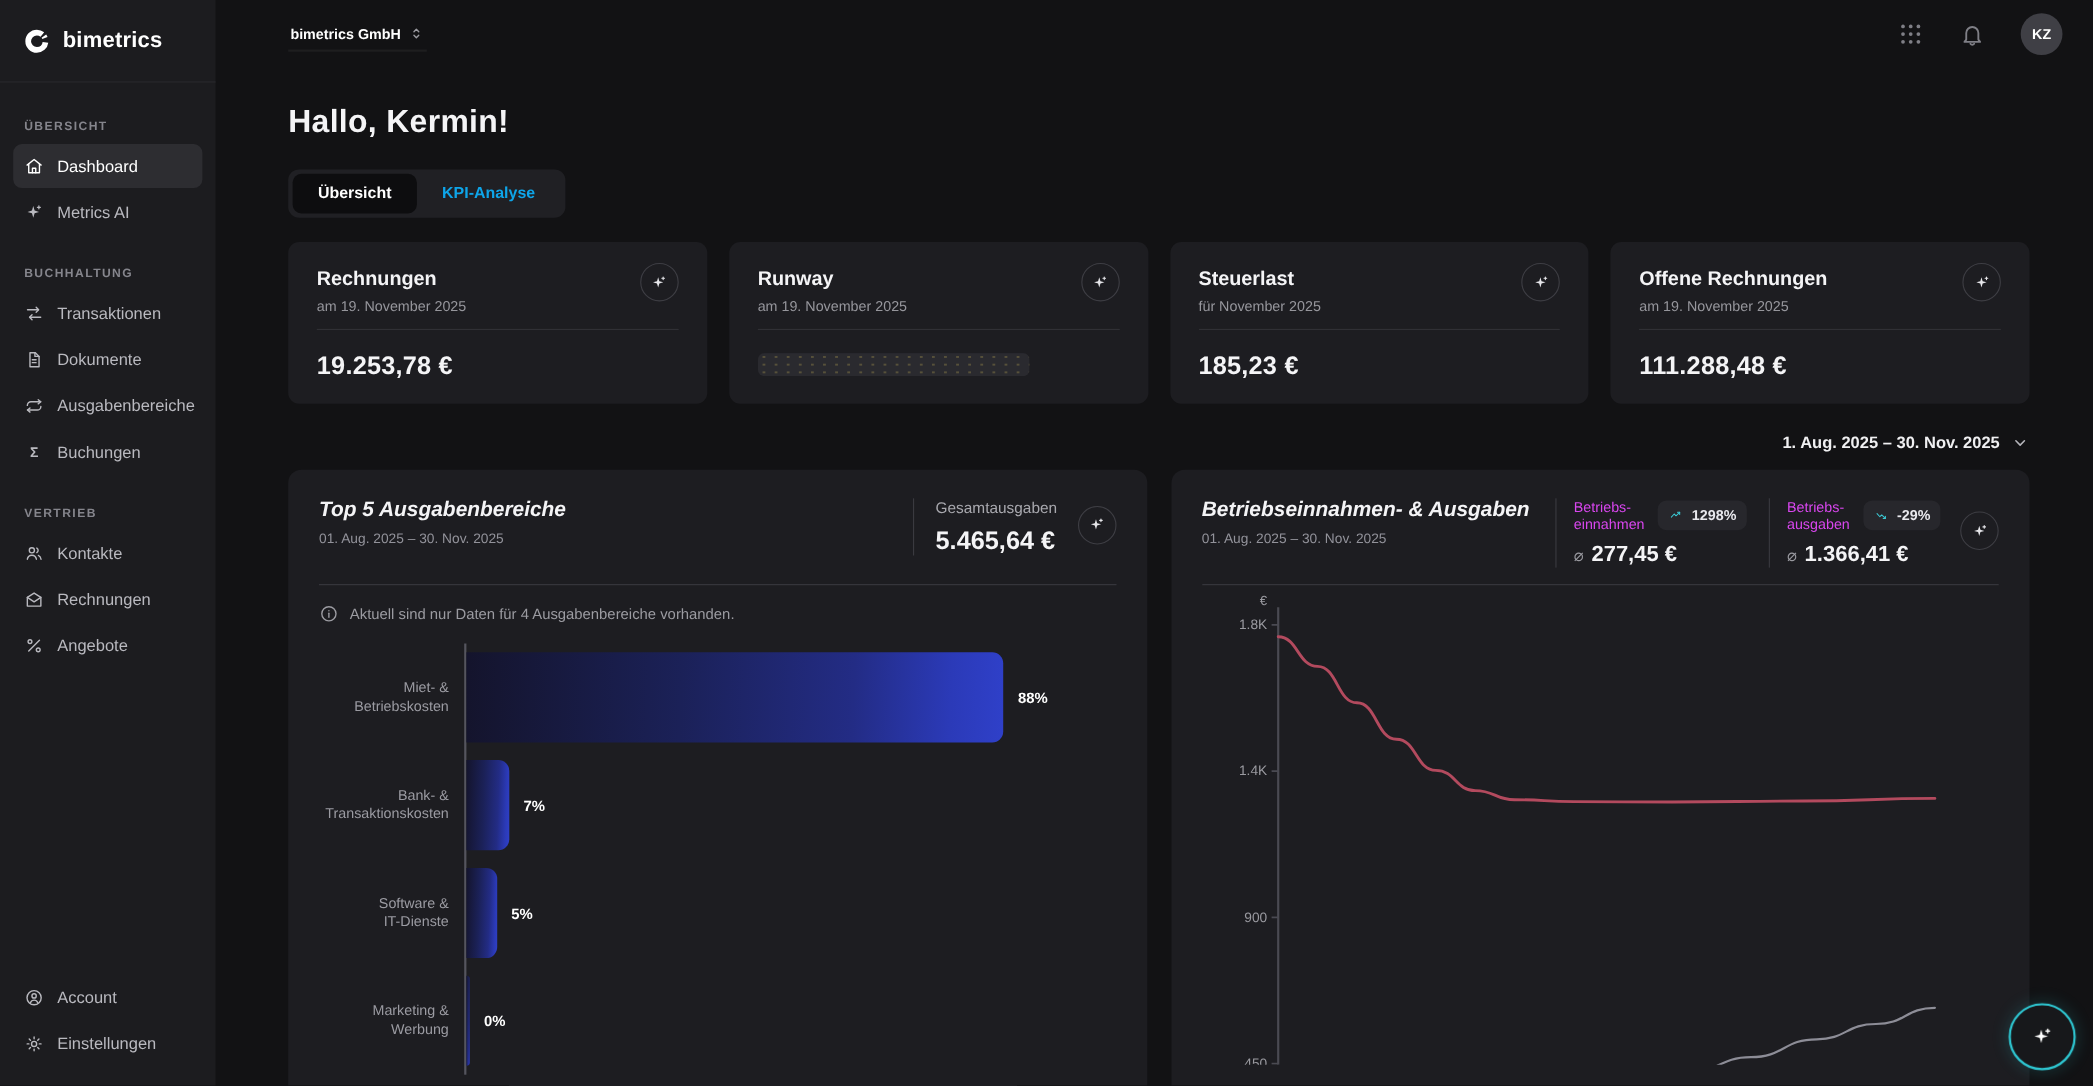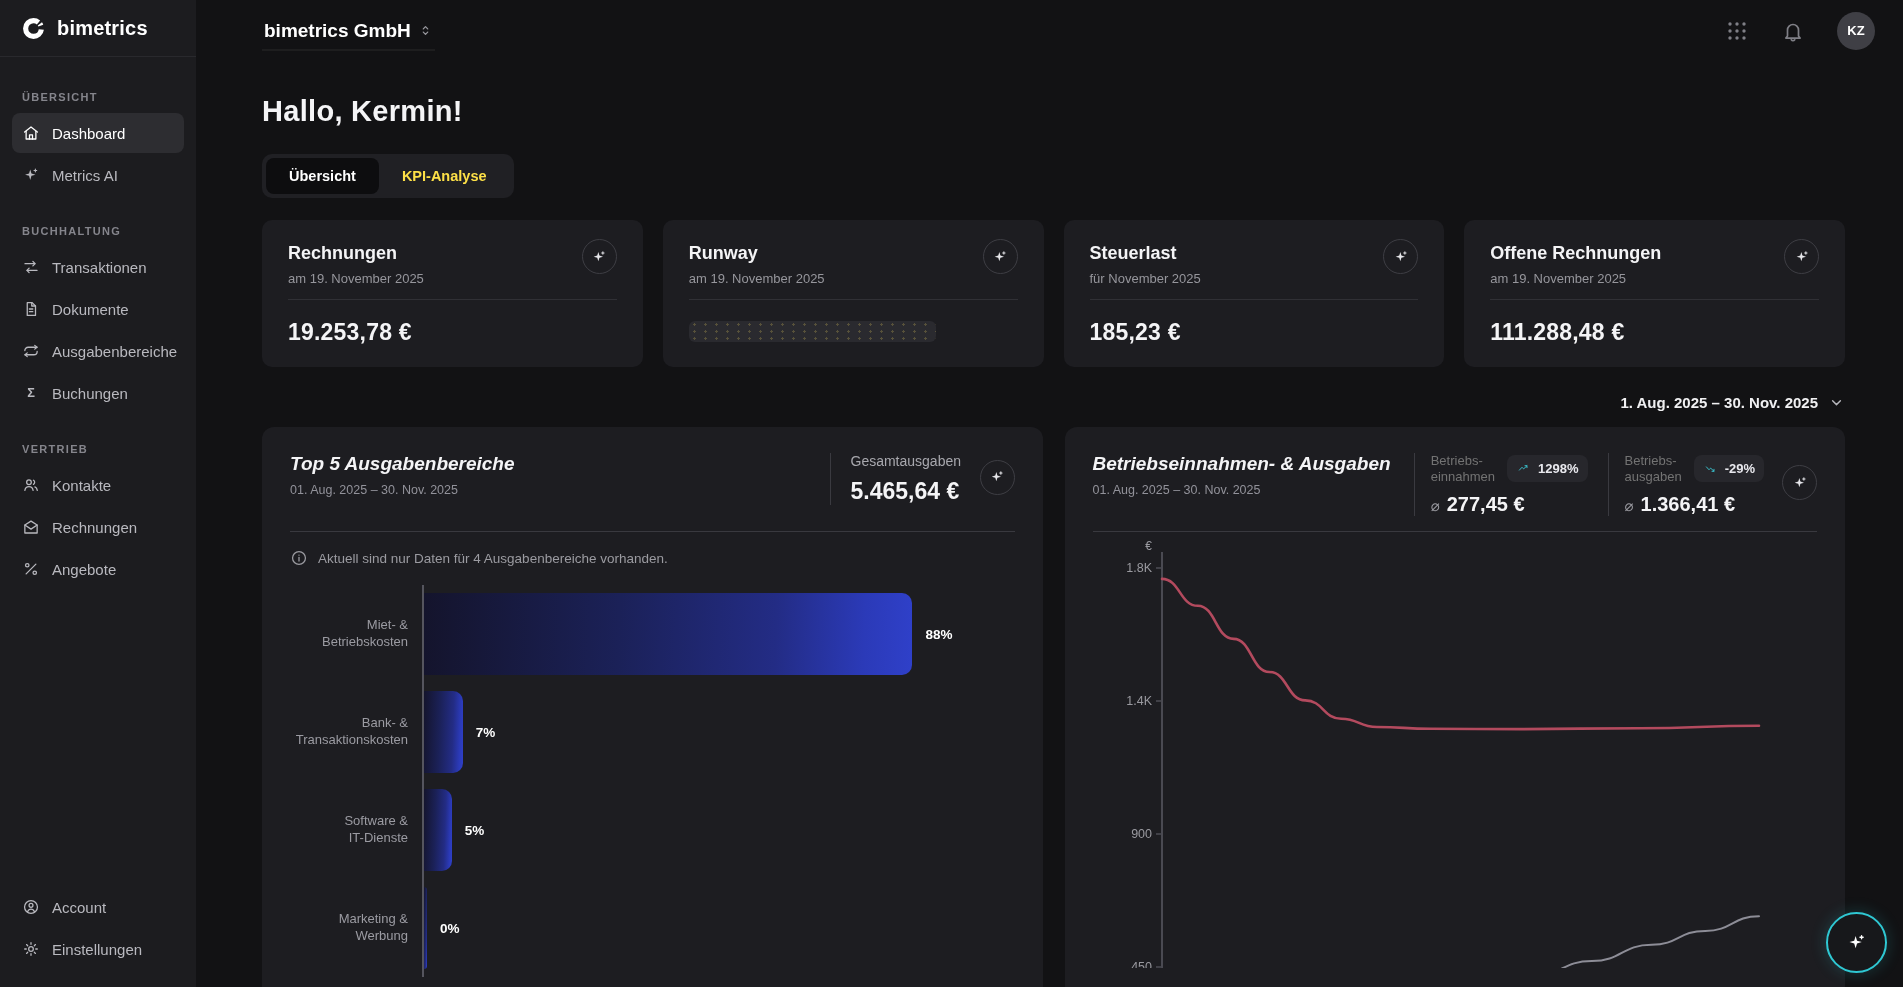--- a/index.html
+++ b/index.html
@@ -2,46 +2,46 @@
 <html><head>
 <meta charset="utf-8">
 <style>
   * { margin:0; padding:0; box-sizing:border-box; }
   html,body { width:1903px; height:987px; overflow:hidden; }
   body { background:#121214; color:#f4f4f6; font-family:"Liberation Sans", sans-serif; }
   .app { display:flex; height:100%; }
 
   
   .sidebar { width:196px; background:#1c1c1f; display:flex; flex-direction:column; flex-shrink:0; }
-  .logo-row { height:57px; display:flex; align-items:center; padding-left:20px; gap:10px; border-bottom:1px solid #29292d; }
+  .logo-row { height:75px; display:flex; align-items:center; padding-left:20px; gap:10px; border-bottom:1px solid #29292d; }
   .logo-mark { width:27px; height:27px; color:#fff; }
   .logo-text { font-size:20px; font-weight:700; letter-spacing:.2px; color:#fff; }
   .nav { padding:6px 12px 0; display:flex; flex-direction:column; }
   .section-label { font-size:11px; font-weight:700; letter-spacing:1.3px; color:#85858c; margin:28px 10px 10px; }
   .nav-item { display:flex; align-items:center; gap:12px; height:40px; padding:15px 10px; border-radius:8px;
               color:#b9b9bf; font-size:15px; margin-bottom:2px; cursor:pointer; }
   .nav-item.active { background:#2d2d31; color:#fff; }
   .nav-item svg { width:18px; height:18px; flex-shrink:0; }
   .sidebar-footer { margin-top:auto; padding:0 12px 16px; }
 
   
   .topbar { height:61px; display:flex; align-items:center; padding:0 28px 0 66px; flex-shrink:0; }
-  .company { display:flex; align-items:center; gap:7px; font-size:19px; font-weight:700; color:#fff;
+  .company { display:flex; align-items:center; gap:7px; font-size:13px; font-weight:700; color:#fff;
              padding:9px 2px 7px; border-bottom:2px solid rgba(255,255,255,.05); cursor:pointer; }
   .company svg { width:15px; height:15px; color:#9a9aa0; }
   .topbar-right { margin-left:auto; display:flex; align-items:center; gap:32px; }
   .icon-btn { width:24px; height:24px; color:#7f7f86; cursor:pointer; }
   .avatar { width:38px; height:38px; border-radius:50%; background:#3f3f45; display:flex; align-items:center;
             justify-content:center; font-size:13px; font-weight:700; color:#fff; cursor:pointer; }
 
   
   .main { flex:1; padding:0 58px 0 66px; display:flex; flex-direction:column; overflow:hidden; }
   .greeting { font-size:29px; font-weight:600; margin-top:34px; letter-spacing:.3px; }
   .tabs { margin-top:26px; display:inline-flex; background:#202024; border-radius:10px; padding:4px; width:max-content; }
-  .tab { padding:10px 23px; border-radius:8px; font-size:14.5px; color:#fde047; font-weight:600; cursor:pointer; }
+  .tab { padding:10px 23px; border-radius:8px; font-size:14.5px; color:#0ea5e9; font-weight:600; cursor:pointer; }
   .tab.active { background:#0d0d0f; color:#fff; }
 
   .cards { margin-top:22px; display:grid; grid-template-columns:repeat(4,1fr); gap:20px; }
   .card { background:#1d1d21; border-radius:10px; padding:23px 26px 24px; height:147px; }
   .card-head { display:flex; justify-content:space-between; align-items:flex-start; }
   .card-title { font-size:18px; font-weight:700; }
   .card-sub { font-size:13px; color:#96969c; margin-top:7px; }
   .ai-chip { width:35px; height:35px; border-radius:50%; border:1px solid #3e3e44; display:flex; align-items:center;
              justify-content:center; color:#e6e6ea; margin-top:-4px; flex-shrink:0; cursor:pointer; }
   .ai-chip svg { width:16px; height:16px; }
@@ -75,21 +75,21 @@
                     font-size:13px; color:#9b9ba2; line-height:1.3; }
   .bar-canvas { flex:1; border-left:2px solid #55555e; margin-left:14px; }
   .bar-cell { height:98px; display:flex; align-items:center; }
   .bar { height:82px; border-radius:0 10px 10px 0; min-width:3px;
          background:linear-gradient(92deg,#14142c 0%,#1b2158 40%,#232c85 72%,#2b3ab8 90%,#2f40c9 100%); }
   .bar-pct { margin-left:13px; font-size:13.5px; font-weight:700; color:#fff; }
 
   
   .stat-group { border-left:1px solid #3a3a40; padding-left:16px; margin-left:2px; }
   .stat-top { display:flex; align-items:center; gap:12px; }
-  .stat-label { font-size:13px; color:#737373; line-height:1.2; white-space:pre-line; }
+  .stat-label { font-size:13px; color:#d946ef; line-height:1.2; white-space:pre-line; }
   .badge { display:flex; align-items:center; gap:6px; background:#27272c; border-radius:8px; padding:6px 9px;
            font-size:13px; color:#e9e9ee; font-weight:600; }
   .badge svg { width:16px; height:13px; color:#3bc9d4; }
   .stat-value { margin-top:9px; font-size:20px; font-weight:800; display:flex; gap:7px; align-items:baseline; }
   .avg-sign { color:#9a9aa0; font-size:15px; font-weight:400; }
 
   .linechart { margin-top:6px; }
   .linechart text { font-family:"Liberation Sans", sans-serif; }
 
   

